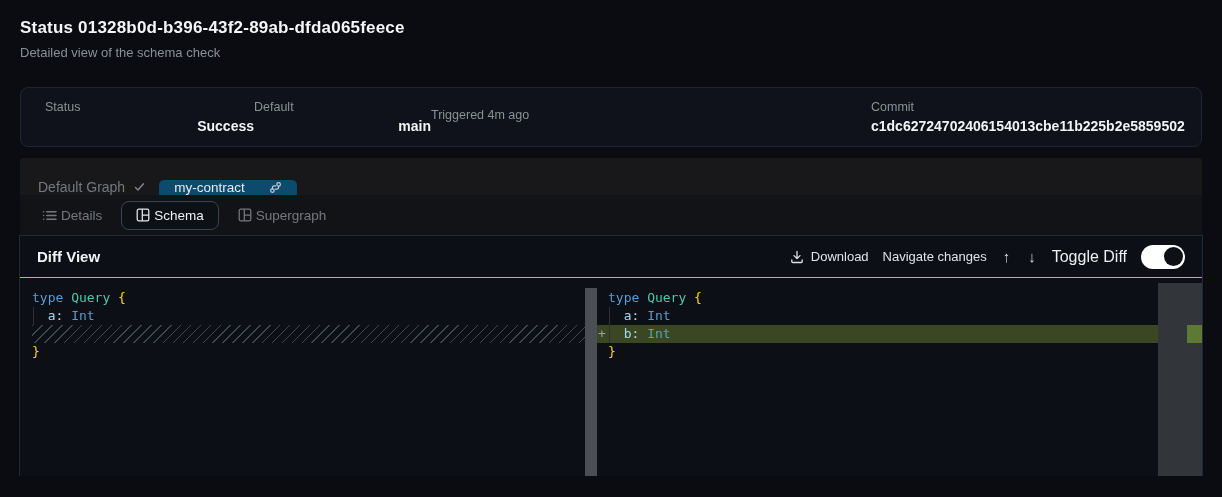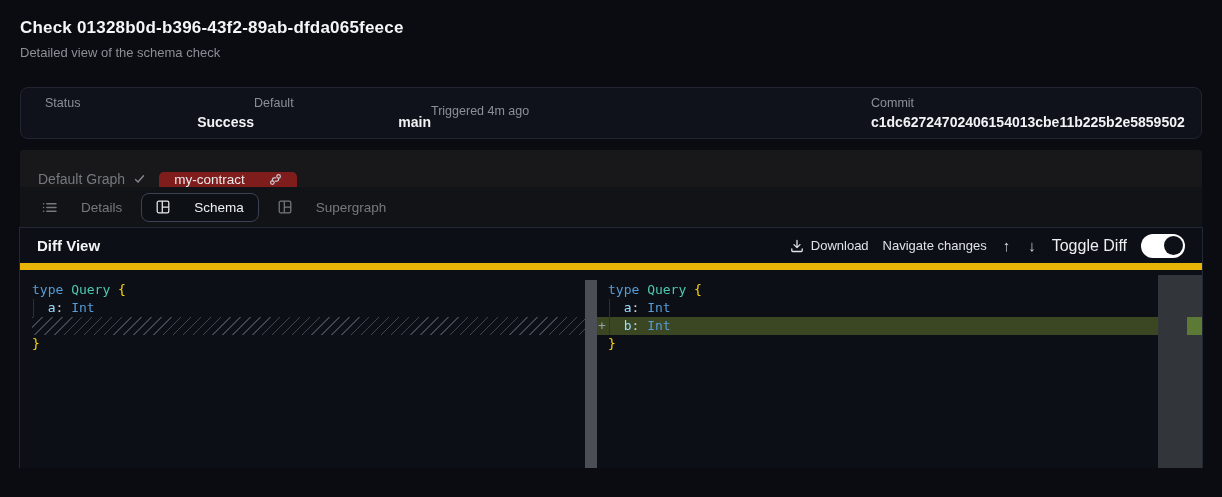--- a/index.html
+++ b/index.html
@@ -13,21 +13,21 @@
   
   .page-header { padding: 18px 20px 0 20px; }
   .page-title {
     margin: 0; font-size: 17px; font-weight: 700;
     color: #f4f5f6; letter-spacing: .2px;
   }
   .page-subtitle { margin: 7px 0 0 0; font-size: 13px; color: #8b9097; }
 
   
   .summary-card {
-    margin: 27px 20px 0 20px; height: 52px;
+    margin: 27px 20px 0 20px; height: 60px;
     background: #0f121a;
     border: 1px solid #202531; border-radius: 8px;
     display: flex; align-items: center; padding: 0 24px;
   }
   .sum-col { flex: 0 0 auto; }
   .sum-col.c0 { width: 209px; }
   .sum-col.c1 { width: 177px; }
   .sum-col.c2 { width: 440px; }
   .sum-col.c3 { flex: 1 1 auto; }
   .sum-label { font-size: 12.5px; color: #8b9097; margin-bottom: 4px; }
@@ -39,47 +39,47 @@
     margin: 11px 20px 0 20px; height: 37px;
     background: #18181a; border-radius: 3px 3px 0 0;
     display: flex; align-items: flex-end;
   }
   .graph-selector {
     display: flex; align-items: center; gap: 9px;
     padding: 0 14px 0 18px; color: #76787d; font-size: 14px; cursor: pointer;
   }
   .contract-tab {
     display: flex; align-items: center; gap: 24px;
-    padding: 0 15px; background: #7f1d1d; color: #e9eaec;
+    padding: 0 15px; background: #0c4a6e; color: #e9eaec;
     font-size: 13.5px; font-weight: 500;
     border-radius: 5px 5px 0 0; cursor: pointer;
   }
 
   
   .view-tabs {
     margin: 0 20px; height: 40px; background: #121316;
     display: flex; align-items: center; padding-left: 18px; gap: 15px;
   }
   .view-tab {
-    display: flex; align-items: center; gap: 24px;
+    display: flex; align-items: center; gap: 4px;
     color: #75797f; font-size: 13.5px; padding: 6px 4px; cursor: pointer;
   }
   .view-tab.active {
     border: 1px solid #3a4355; background: #0d1015; border-radius: 8px;
     padding: 6px 14px; color: #eef0f2; font-weight: 500; justify-content: space-between;
   }
 
   
   .diff-panel {
     margin: 0 19px; height: 241px;
     border: 1px solid #222834; border-bottom: none;
     background: #0c0f15;
   }
   .diff-header {
-    height: 42px; border-bottom: 7px solid #eab308;
+    height: 42px; border-bottom: 1px solid #eab308;
     display: flex; align-items: center; padding: 0 17px;
   }
   .diff-title { font-size: 15px; font-weight: 700; color: #f2f3f5; }
   .diff-controls { margin-left: auto; display: flex; align-items: center; gap: 14px; }
   .tool-btn {
     display: flex; align-items: center; gap: 7px;
     background: none; border: none; padding: 0;
     color: #dfe2e6; font-size: 13px; font-family: inherit; cursor: pointer;
   }
   .arrow-btn {
@@ -138,21 +138,21 @@
     position: absolute; right: 0; top: 42px; width: 15px; height: 18px;
     background: #5c7a35;
   }
 
   svg { display: block; }
 </style>
 </head>
 <body>
 
 <header class="page-header">
-  <h1 class="page-title">Check 01328b0d-b396-43f2-89ab-dfda065feece</h1>
+  <h1 class="page-title">Status 01328b0d-b396-43f2-89ab-dfda065feece</h1>
   <p class="page-subtitle">Detailed view of the schema check</p>
 </header>
 
 <section class="summary-card">
   <div class="sum-col c0">
     <div class="sum-label">Status</div>
     <div class="sum-value">Success</div>
   </div>
   <div class="sum-col c1">
     <div class="sum-label">Default</div>

